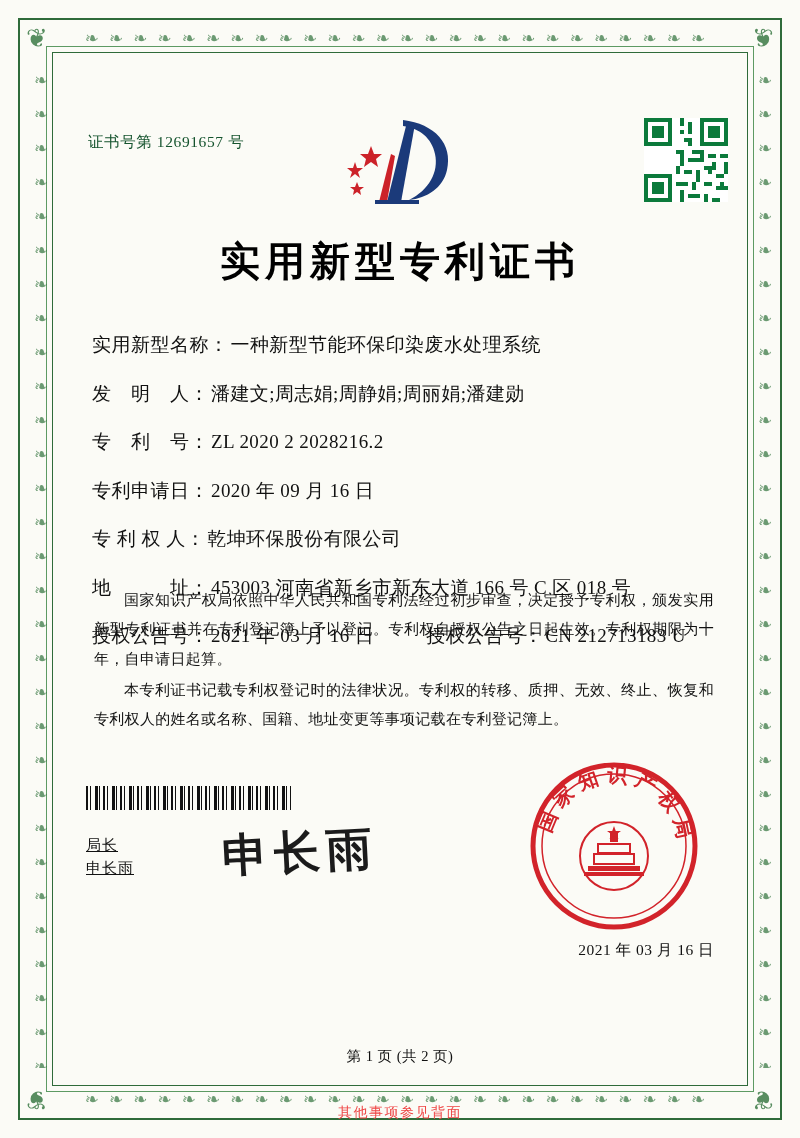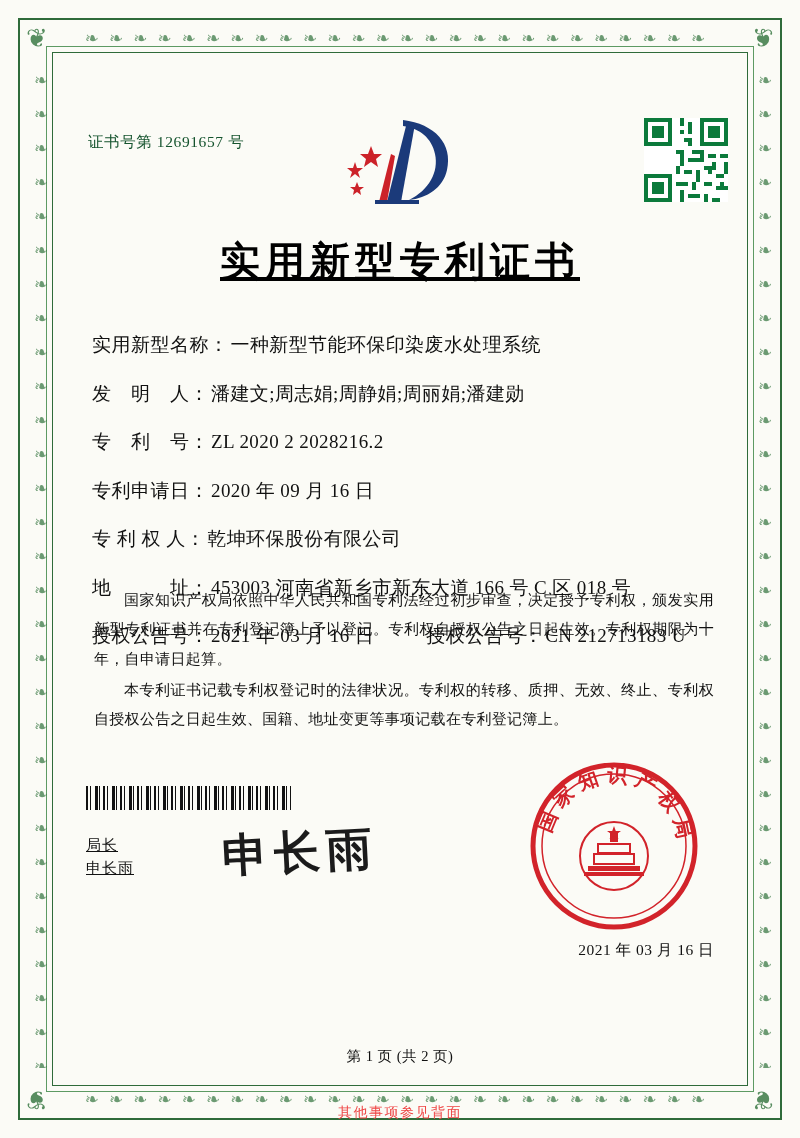--- a/index.html
+++ b/index.html
@@ -118,21 +118,20 @@
   .title {
     position: absolute;
     left: 0; right: 0;
     top: 160px;
     text-align: center;
     font-size: 40px;
     font-weight: bold;
     letter-spacing: 5px;
     color: #000;
     font-family: "DejaVu Serif", "Liberation Serif", serif;
-    text-decoration: underline;
   }
   .fields {
     position: absolute;
     left: 20px;
     right: 10px;
     top: 258px;
   }
   .field-row {
     display: flex;
     align-items: baseline;
@@ -357,21 +356,21 @@
       <div class="field-row dual">
         <span class="field-label">授权公告号：</span>
         <span class="field-value">2021 年 03 月 16 日</span>
         <span class="field-label2">授权公告号：</span>
         <span class="field-value">CN 212713183 U</span>
       </div>
     </div>
 
     <div class="paras">
       <p class="para">国家知识产权局依照中华人民共和国专利法经过初步审查，决定授予专利权，颁发实用新型专利证书并在专利登记簿上予以登记。专利权自授权公告之日起生效。专利权期限为十年，自申请日起算。</p>
-      <p class="para">本专利证书记载专利权登记时的法律状况。专利权的转移、质押、无效、终止、专利权自授权公告之日起生效、国籍、地址变更等事项记载在专利登记簿上。</p>
+      <p class="para">本专利证书记载专利权登记时的法律状况。专利权的转移、质押、无效、终止、恢复和专利权人的姓名或名称、国籍、地址变更等事项记载在专利登记簿上。</p>
     </div>
 
     <div class="barcode"></div>
 
     <div class="sign-block">
       <div>局长</div>
       <div>申长雨</div>
     </div>
 
     <div class="signature">申长雨</div>

